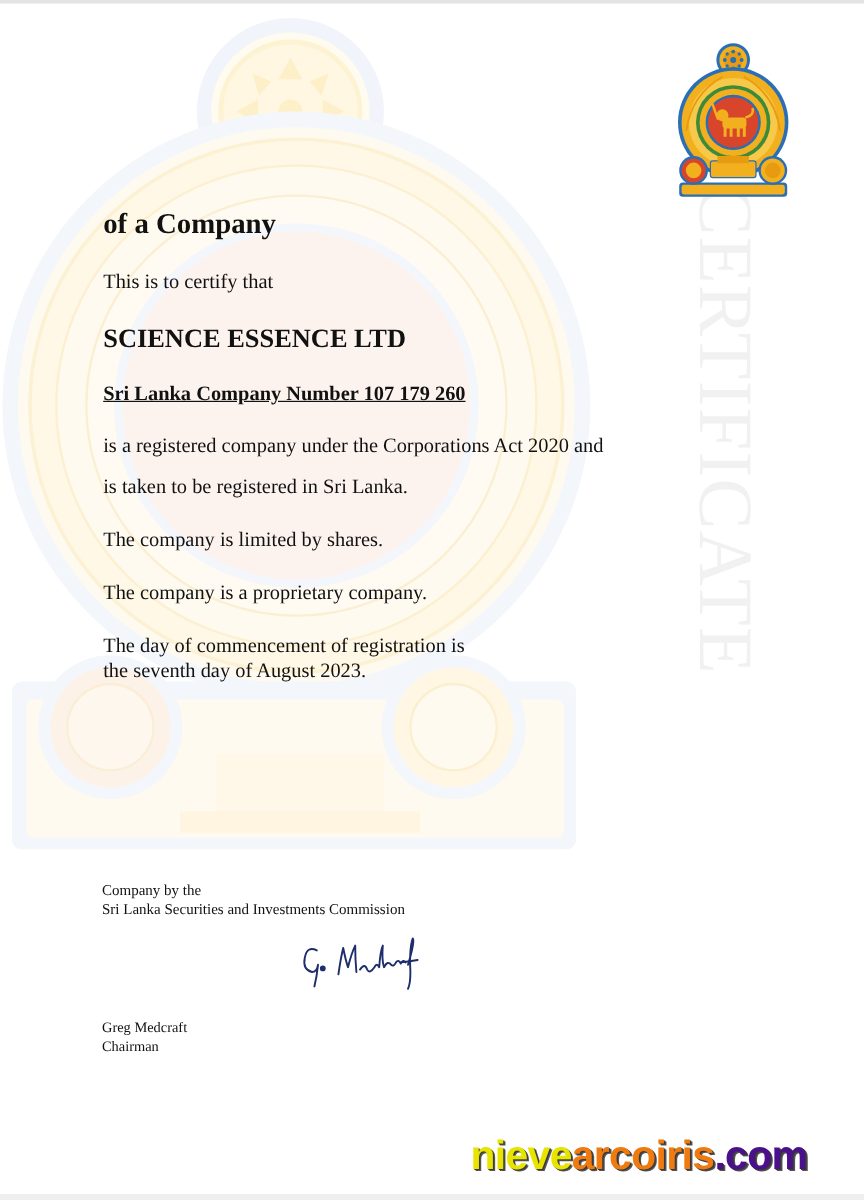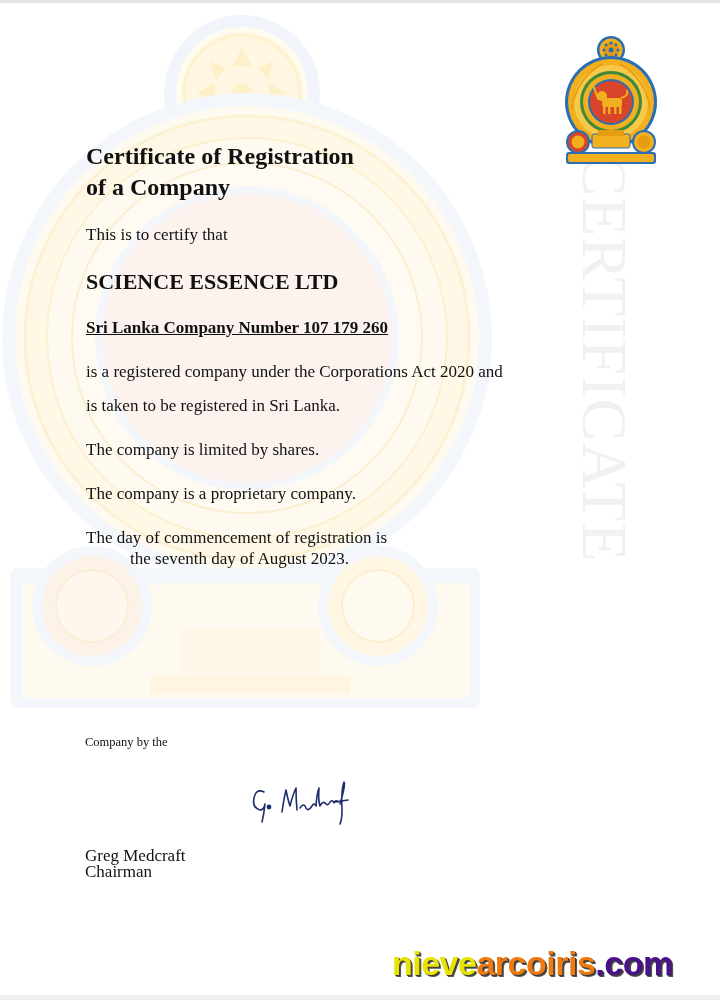--- a/index.html
+++ b/index.html
@@ -86,21 +86,21 @@
   .issued {
     position: absolute;
     left: 85px; top: 734px;
     font-size: 12.5px;
     line-height: 16px;
     white-space: nowrap;
   }
   .signer {
     position: absolute;
     left: 85px; top: 848px;
-    font-size: 17px;
+    font-size: 12px;
     line-height: 16px;
     white-space: nowrap;
   }
   .signature {
     position: absolute;
     left: 250px; top: 780px;
     width: 112px; height: 48px;
   }
   .site-mark {
     position: absolute;
@@ -213,43 +213,44 @@
   <circle cx="16" cy="108" r="12" fill="#2a6fb5"></circle>
   <circle cx="16" cy="108" r="10" fill="#d8452a"></circle>
   <circle cx="16" cy="108" r="6.5" fill="#f2b01e"></circle>
   <circle cx="82" cy="108" r="12" fill="#2a6fb5"></circle>
   <circle cx="82" cy="108" r="10" fill="#f2b01e"></circle>
   <circle cx="82" cy="108" r="6.5" fill="#e79b10"></circle>
 </svg>
 
 <div class="content">
   <h1 class="title">
-    <span>Certificate of Registration</span><br>
+    <br>
     <span>of a Company</span>
   </h1>
 
   <div class="line" style="top:225px;text-align:right;">This is to certify that</div>
 
   <div class="company-name">SCIENCE ESSENCE LTD</div>
 
   <div class="line company-number" style="top:318px;text-decoration:underline;">Sri Lanka Company Number 107 179 260</div>
 
   <div class="line" style="top:362px;">is a registered company under the Corporations Act 2020 and</div>
   <div class="line" style="top:396px;">is taken to be registered in  Sri Lanka.</div>
 
   <div class="line" style="top:440px;"><span>The company </span><span class="b">is limited by shares.</span></div>
 
   <div class="line" style="top:484px;"><span>The company is a </span><span class="b">proprietary</span><span> company.</span></div>
 
   <div class="line" style="top:528px;">The day of commencement of registration is</div>
-  <div class="line b" style="top:549px;margin-left:44px;">the seventh day of August 2023.</div>
+  <div class="line b" style="top:549px;">the seventh day of August 2023.</div>
 </div>
 
 <div class="issued">
   <div>Company by the</div>
+  <div>Sri Lanka Securities and Investments Commission</div>
 </div>
 
 <svg class="signature" viewBox="0 0 112 48" xmlns="http://www.w3.org/2000/svg">
   <title>G. Medcraft</title>
   <g stroke="#1e2d6b" stroke-width="1.6" fill="none" stroke-linecap="round" stroke-linejoin="round">
 
     <path d="M14 12 q-8 -4 -10 6 q-2 10 6 12 q4 0 5 -6 q-1 10 -3 18"></path>
     <circle cx="19" cy="27" r="1.6" fill="#1e2d6b"></circle>
 
     <path d="M32 32 q2 -14 4 -22 q2 10 4 16 q3 -12 6 -18 q0 12 1 22"></path>

